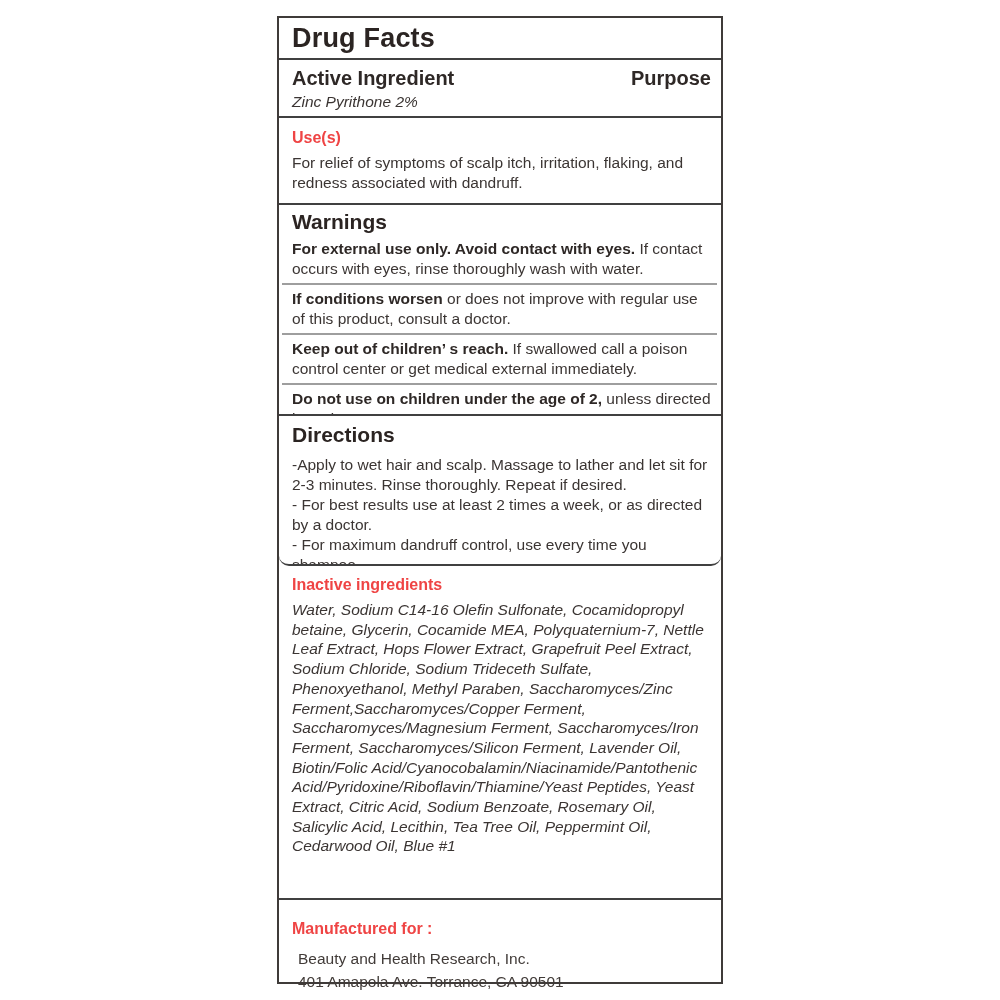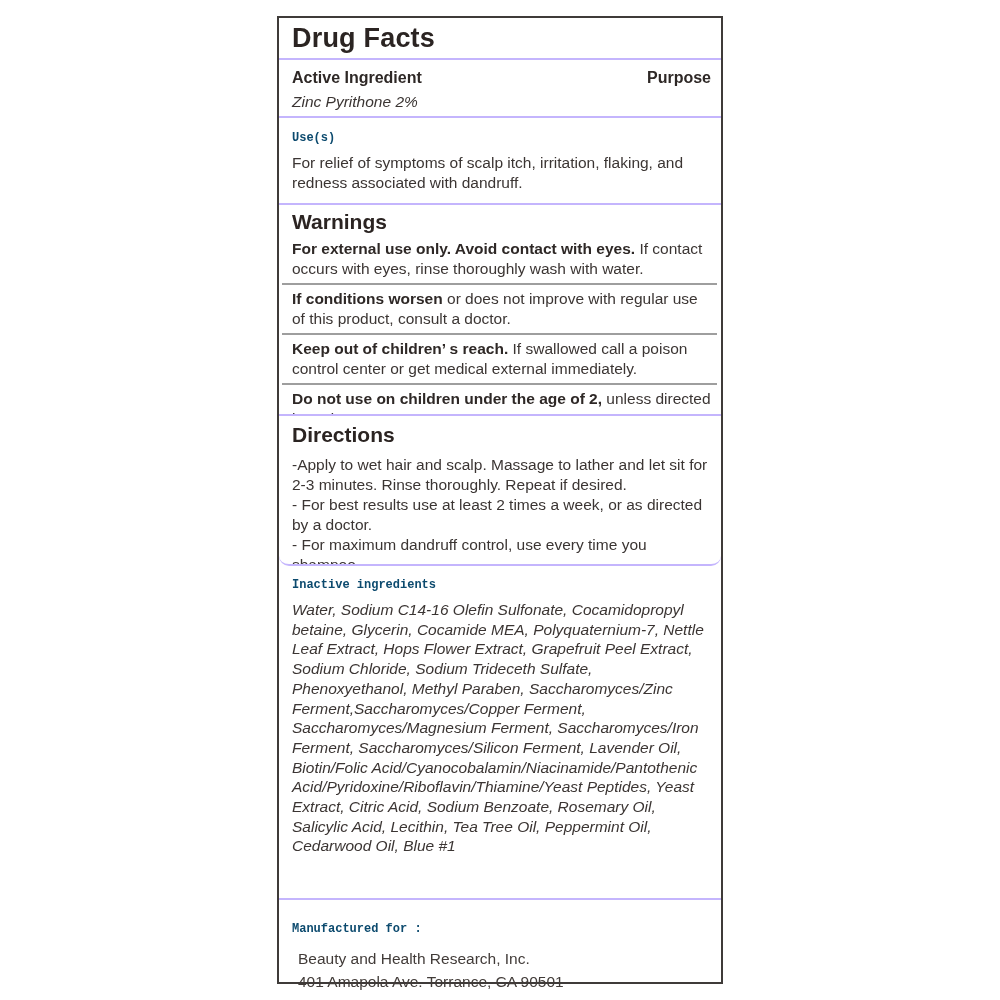--- a/index.html
+++ b/index.html
@@ -16,57 +16,57 @@
   }
   .label-box {
     position: absolute;
     left: 277px; top: 16px;
     width: 446px; height: 968px;
     background: #ffffff;
     border: 2px solid #3f3b39;
     color: #3b3533;
   }
   .section {
-    border-bottom: 2px solid #c4b5fd;
+    border-bottom: 2px solid #404040;
     padding: 0 10px 0 13px;
     overflow: hidden;
   }
   .section:last-child { border-bottom: none; }
 
   
   .sec-title { height: 42px; display: flex; align-items: center; }
   .drug-facts {
     font-size: 27px; font-weight: 700; color: #2b2422;
     letter-spacing: 0.2px;
   }
 
   
   .sec-active { height: 58px; padding-top: 7px; }
   .active-header {
     display: flex; justify-content: space-between;
-    font-size: 16px; font-weight: 700; color: #2e2826;
+    font-size: 20px; font-weight: 700; color: #2e2826;
     line-height: 22px;
   }
   .active-row {
     display: flex; align-items: flex-start;
     font-size: 15.5px; font-style: italic; color: #3b3533;
     line-height: 24px; margin-top: 1px; flex-direction: column;
   }
   .leader {
     flex: 1 1 auto;
     border-bottom: 2px dotted #5c5550;
     margin: 0 7px 4px 7px;
     height: 1px;
   }
 
   
   .sec-uses { height: 87px; padding-top: 9px; }
   .sub-heading {
-    font-size: 12px; font-weight: 700; color: #0c4a6e;
-    line-height: 22px; margin-bottom: 4px; font-family: Liberation Mono, monospace;
+    font-size: 16px; font-weight: 700; color: #ef4444;
+    line-height: 22px; margin-bottom: 4px;
   }
   .body-text { font-size: 15.5px; line-height: 20px; color: #3b3533; }
 
   
   .sec-warnings { height: 211px; padding-top: 2px; }
   .big-heading {
     font-size: 21px; font-weight: 700; color: #2b2422;
     line-height: 26px; margin: 2px 0 4px 0;
   }
   .warning-item { font-size: 15.5px; line-height: 20px; }

